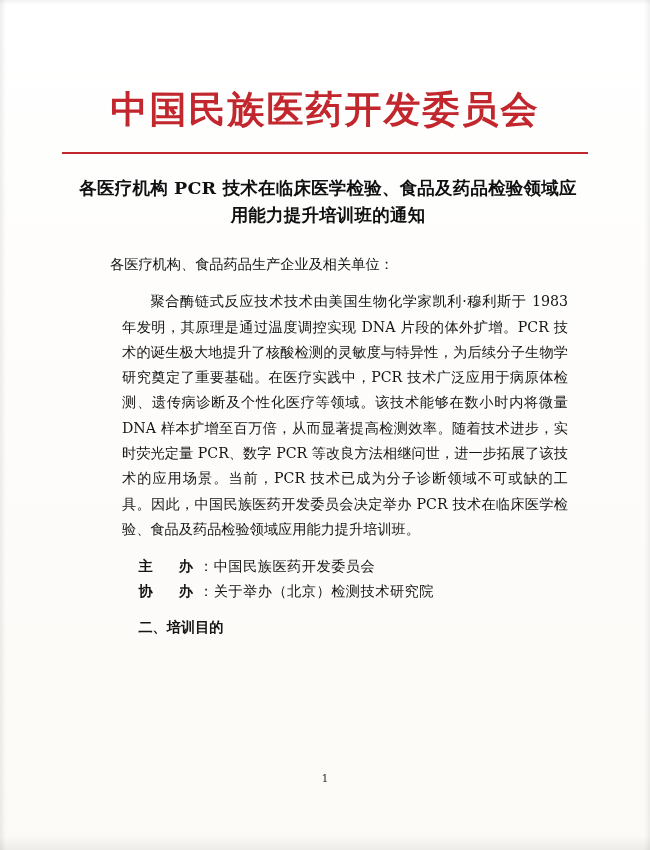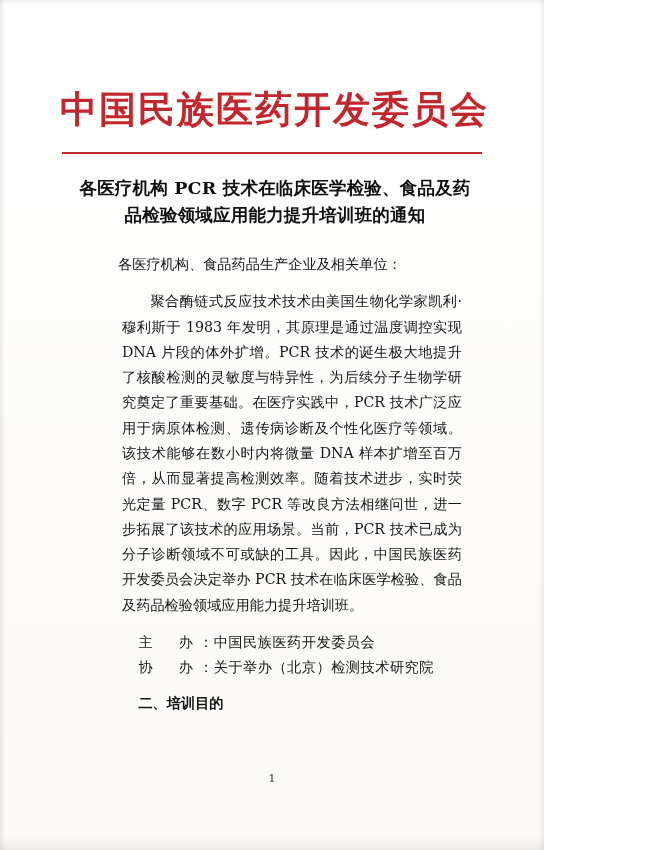--- a/index.html
+++ b/index.html
@@ -8,21 +8,21 @@
   }
   body {
     width: 650px;
     height: 850px;
     background: #ffffff;
     font-family: "DejaVu Sans", sans-serif;
     overflow: hidden;
   }
   .page {
     position: relative;
-    width: 544px;
+    width: 650px;
     height: 850px;
     background: #fdfdfb;
     box-sizing: border-box;
     padding: 0;
   }
   .paper-inner {
     position: absolute;
     left: 0;
     top: 0;
     right: 0;
@@ -71,38 +71,39 @@
     left: 110px;
     right: 70px;
     top: 252px;
     font-family: "DejaVu Serif", serif;
     font-size: 14.2px;
     line-height: 1.78;
     color: #151515;
     text-align: justify;
   }
   .salutation {
-    margin: 0 0 2px 8px;
+    margin: 0 0 2px 0;
   }
   .para {
     margin: 12px;
     text-indent: 2em;
   }
   .section-heading {
     margin: 10px 0 0 0;
     text-indent: 2em;
     font-weight: bold;
   }
   .org-line {
     margin: 0;
     text-indent: 2em;
     letter-spacing: 0.5px;
   }
   .org-line .org-label {
     letter-spacing: 6px;
+    font-weight: bold;
   }
   .page-number {
     position: absolute;
     left: 0;
     right: 0;
     top: 772px;
     text-align: center;
     font-family: "DejaVu Serif", serif;
     font-size: 11px;
     color: #333;

